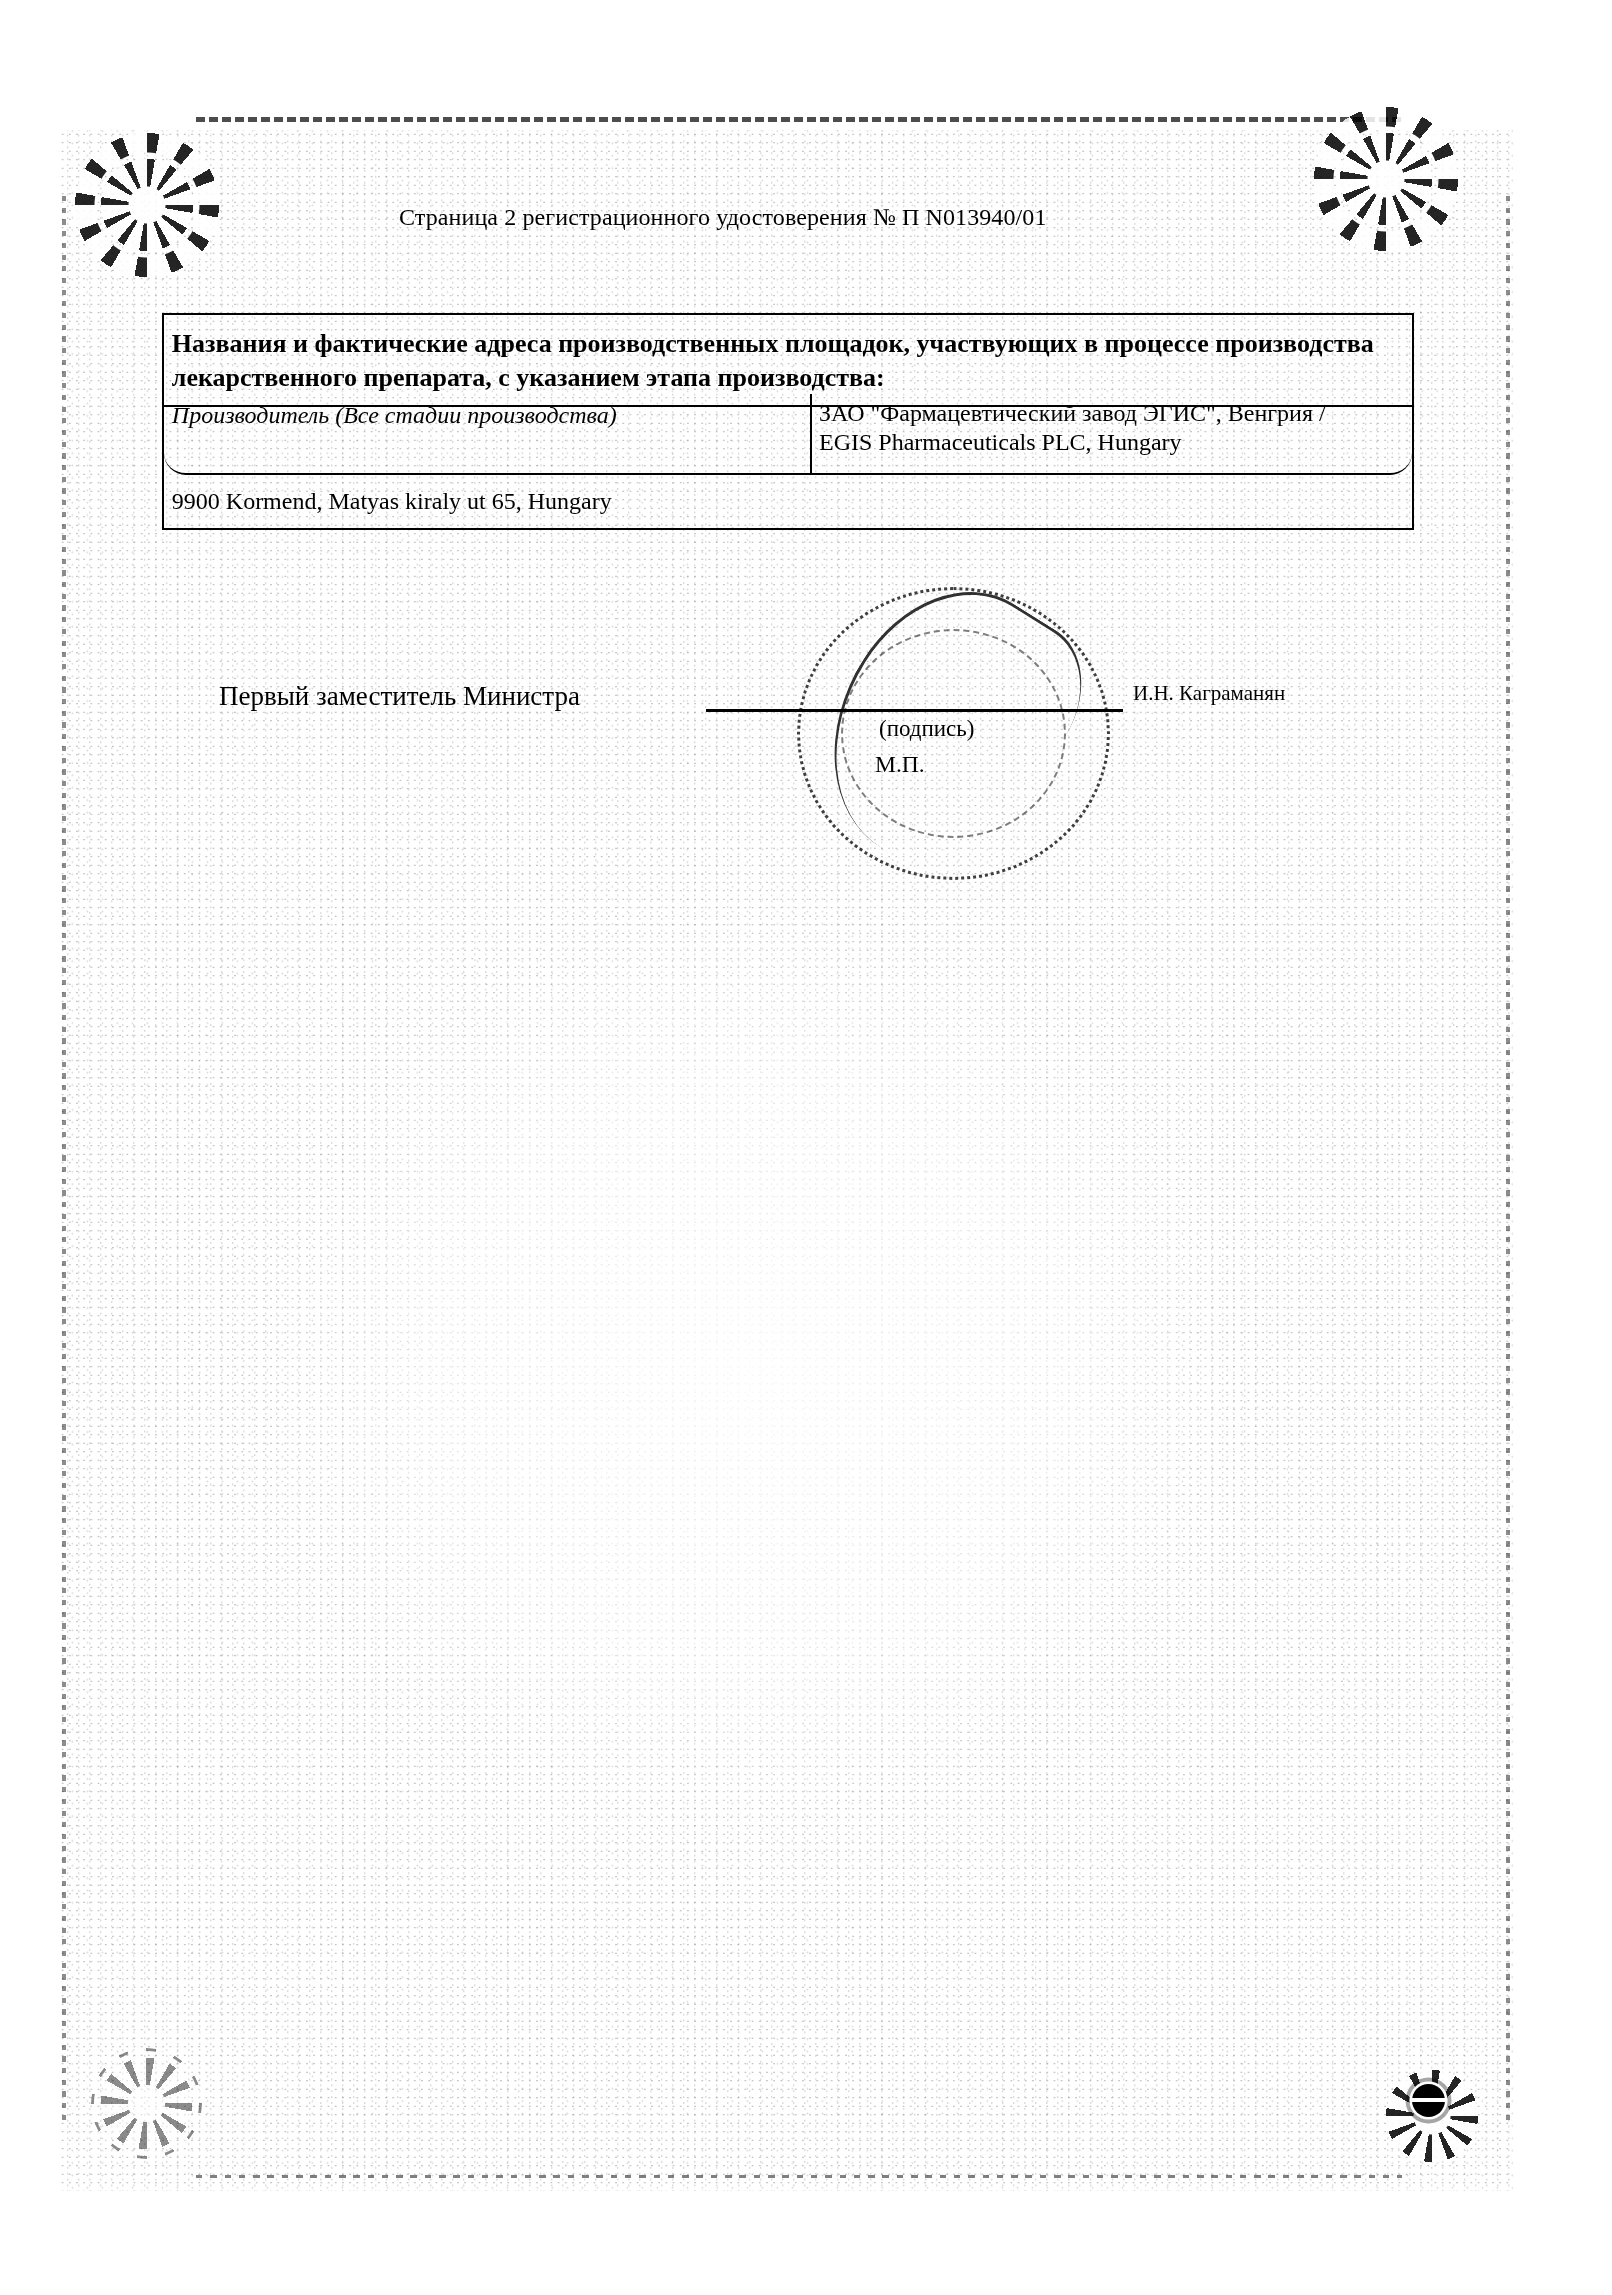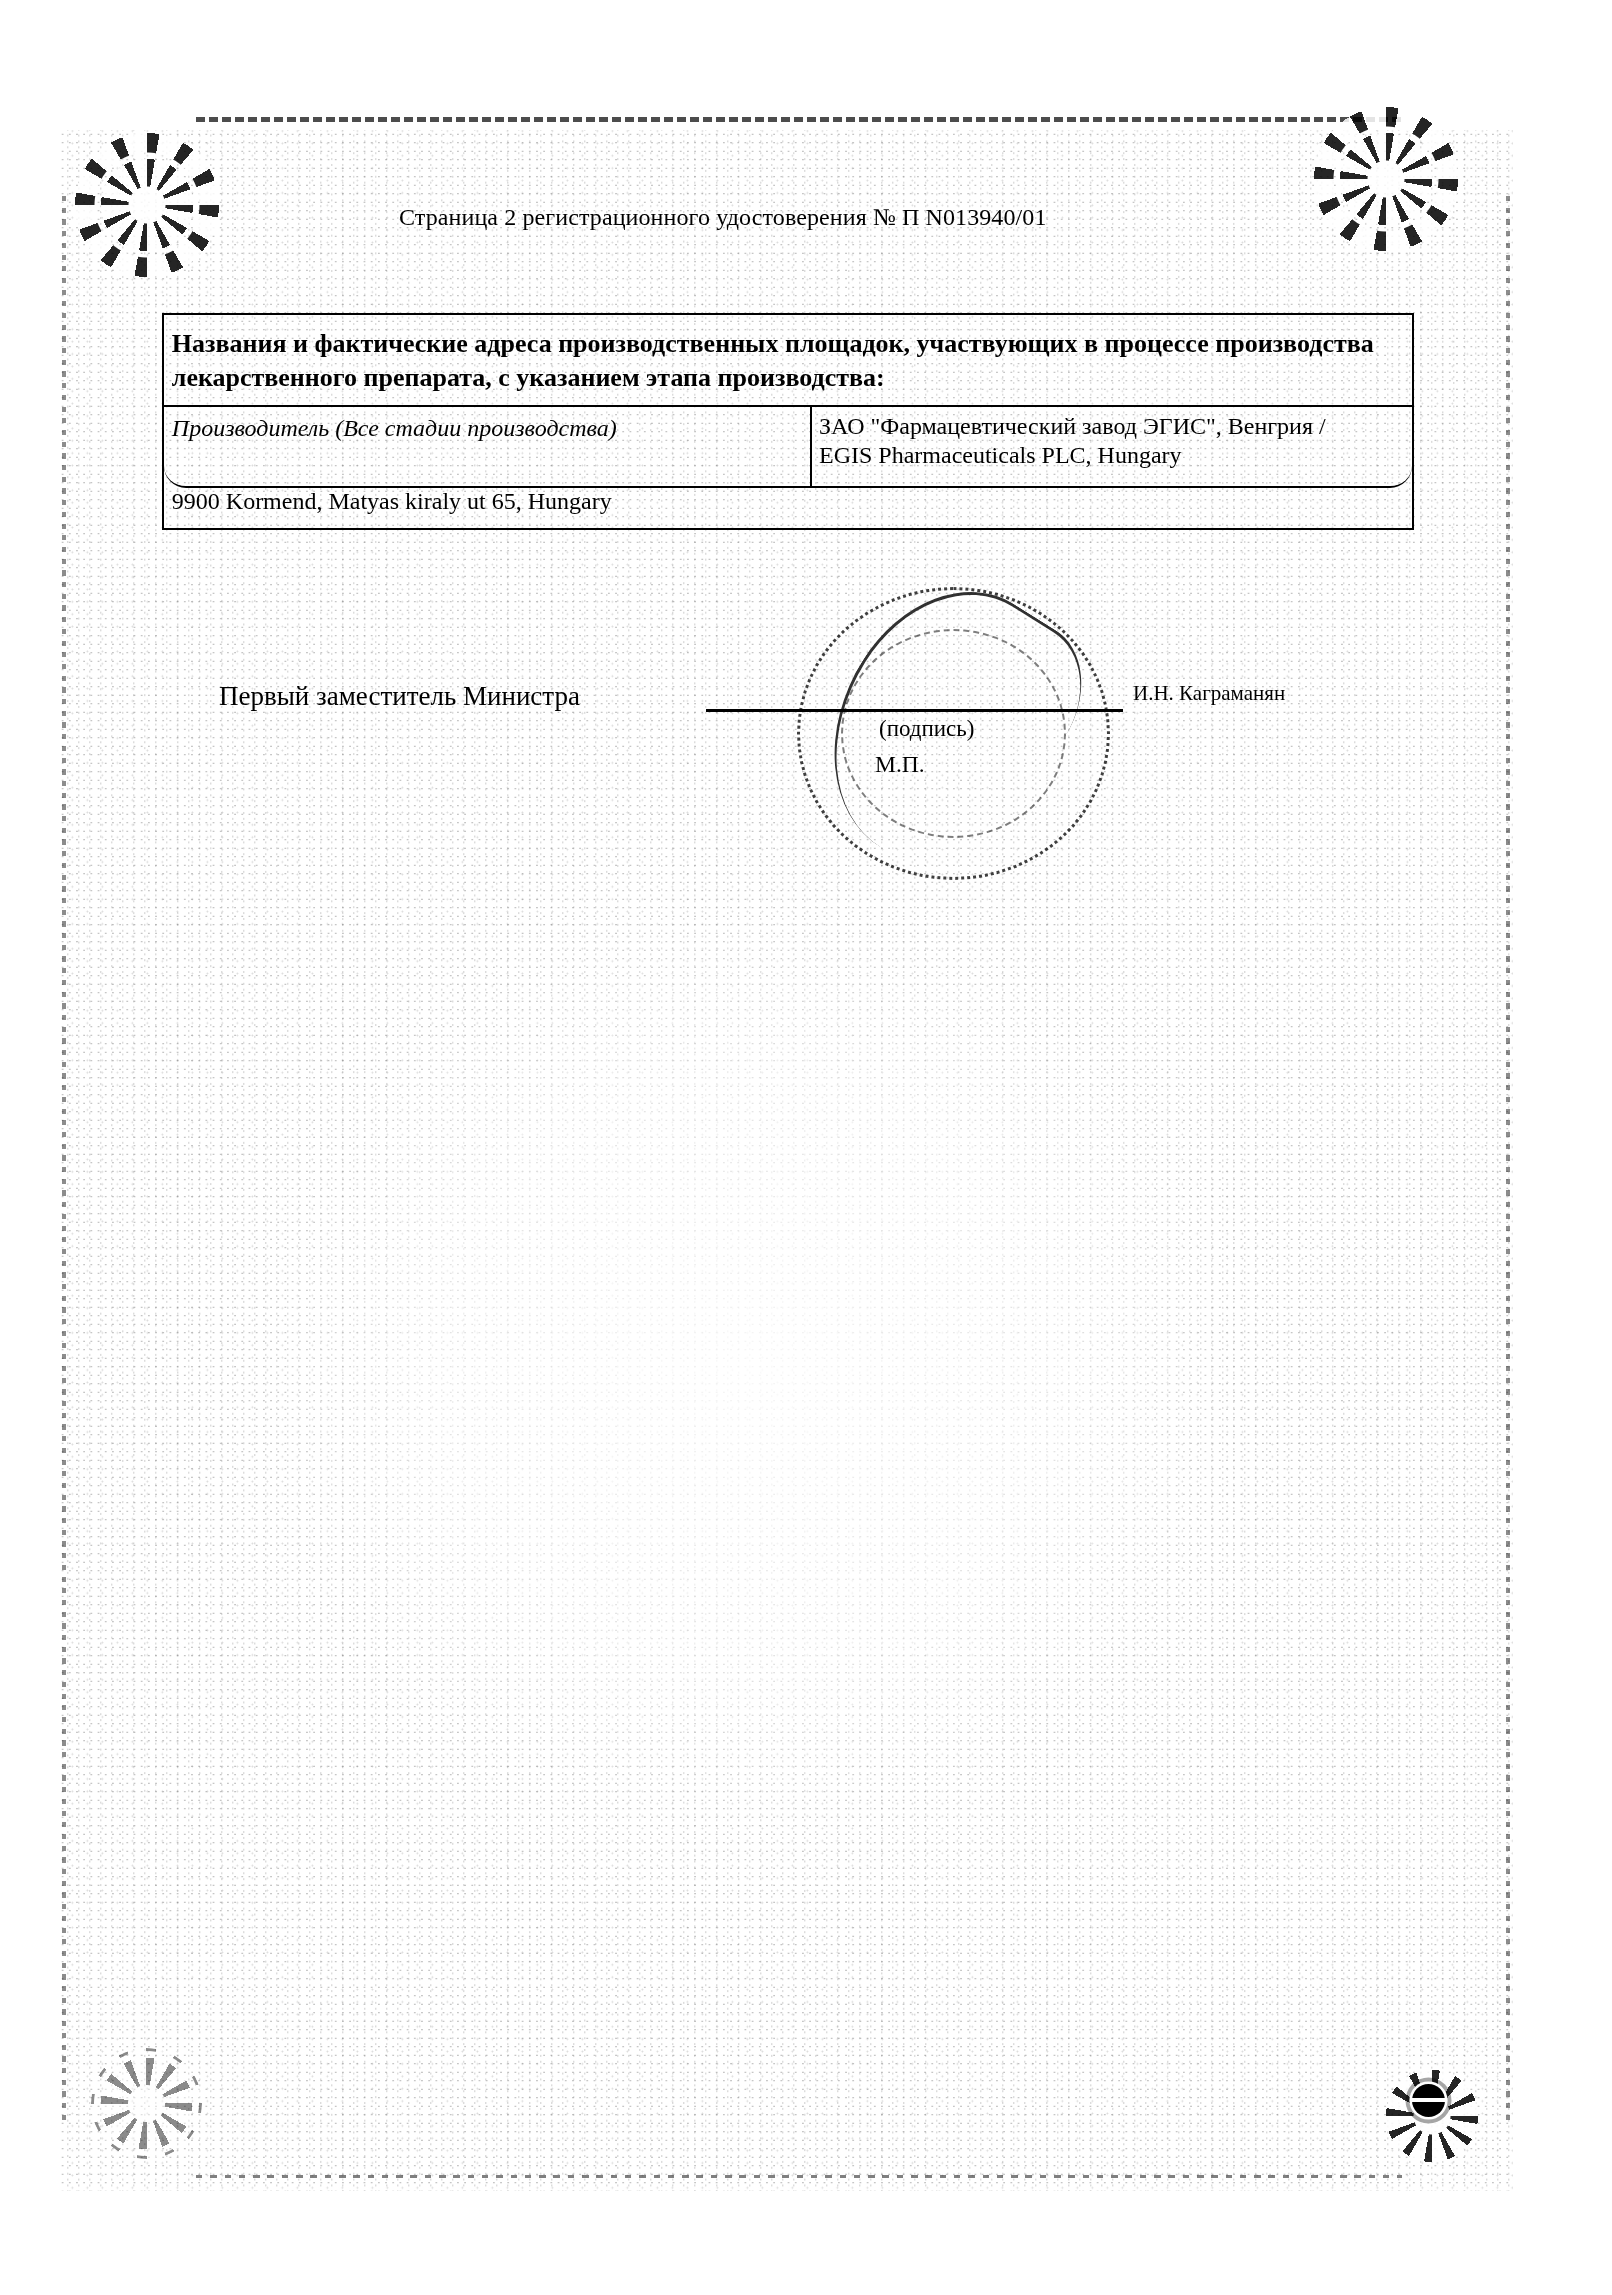--- a/index.html
+++ b/index.html
@@ -70,21 +70,21 @@
       margin-top: 8px;
     }
 
     
     .reg-table {
       position: absolute; left: 162px; top: 313px; width: 1252px; height: 217px;
       border: 2.6px solid #000; box-sizing: border-box;
     }
     .row { position: absolute; left: 0; right: 0; box-sizing: border-box; }
     .row-head { top: 0; height: 92px; border-bottom: 2.6px solid #000; }
-    .row-mfr { top: 92px; height: 81px; border-bottom: 2.6px solid #000; border-radius: 22px; }
+    .row-mfr { top: 79px; height: 81px; border-bottom: 2.6px solid #000; border-radius: 22px; }
     .row-addr { top: 164px; height: 35px; }
     .head-text {
       position: absolute; left: 7.8px; top: 11.7px; width: 1226px;
       font-weight: bold; font-size: 26px; line-height: 34px;
     }
     .cell-left {
       position: absolute; left: 7.8px; top: 7.8px; font-style: italic; font-size: 24px;
     }
     .col-divider { position: absolute; left: 646px; top: 0; bottom: 0; width: 2px; background: #000; }
     .cell-right {

